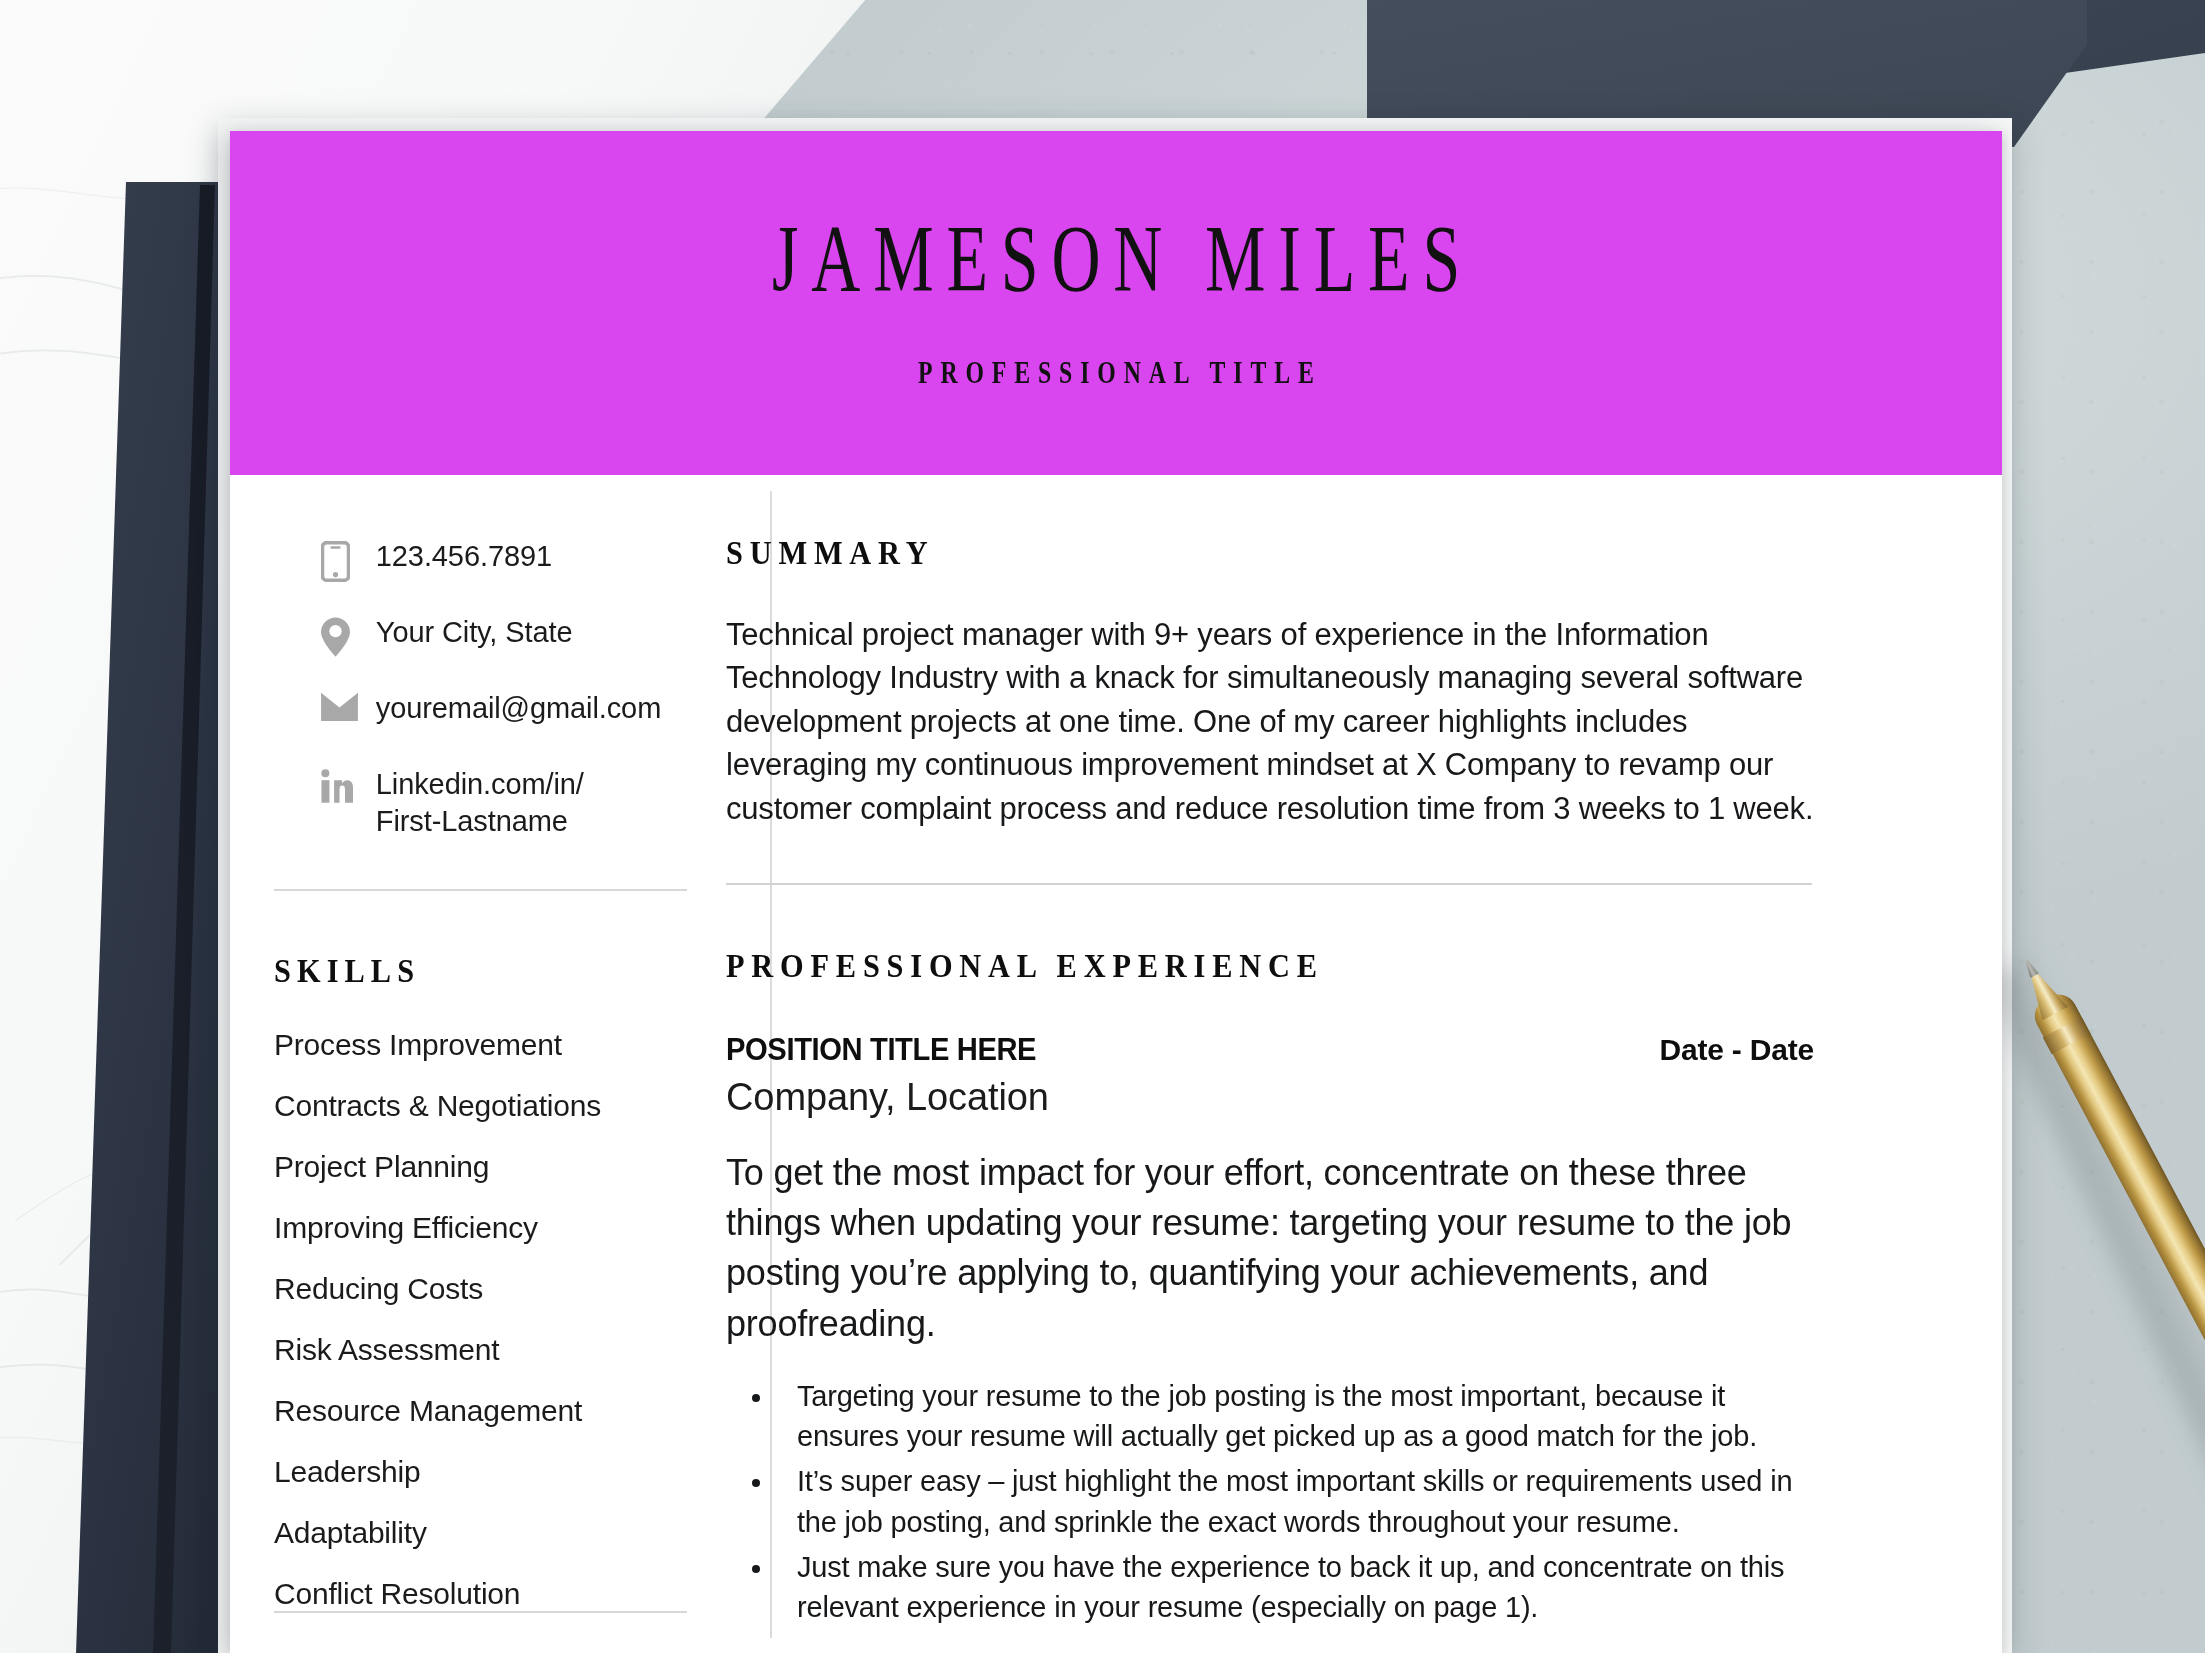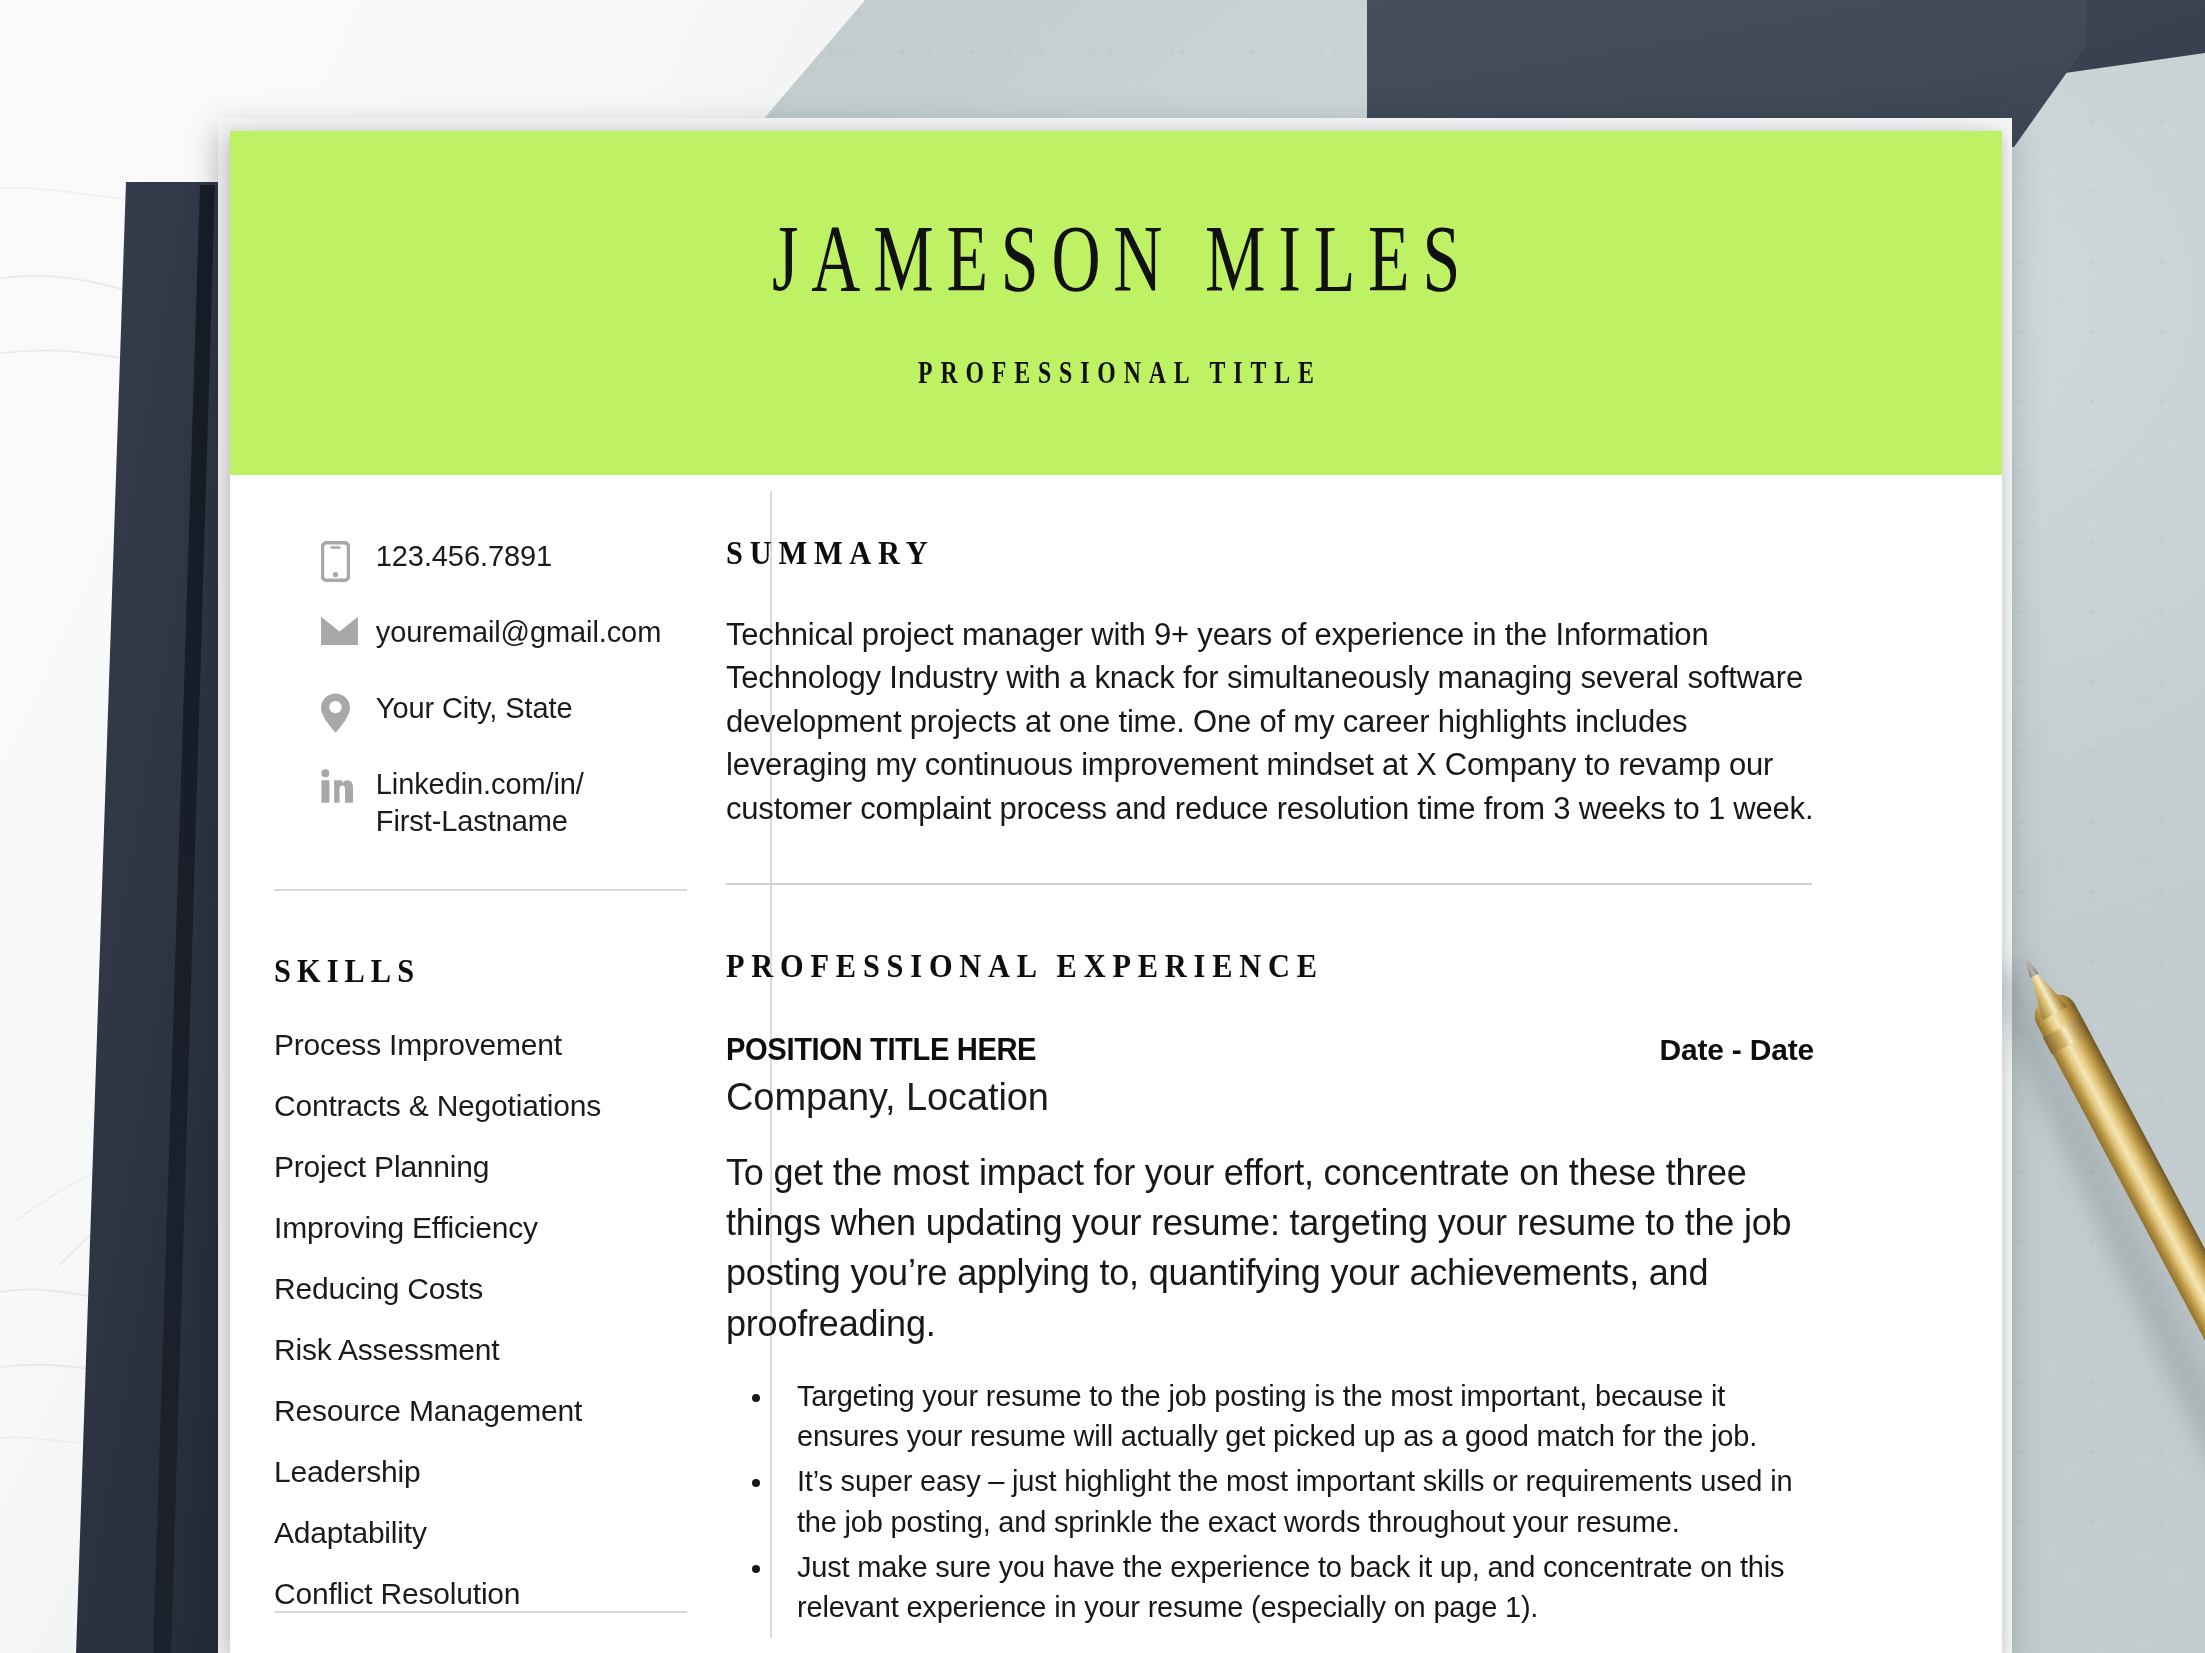--- a/index.html
+++ b/index.html
@@ -144,21 +144,21 @@
     left: 230px; top: 131px;
     width: 1772px; height: 1523px;
     background: #ffffff;
     box-shadow: -7.4px 4.4px 25px rgba(25,34,44,.22), 1.5px 1.5px 10.3px rgba(25,34,44,.10);
     overflow: hidden;
   }
 
   .header-band {
     position: absolute; left: 0; top: 0;
     width: 100%; height: 344px;
-    background: #bef264;
+    background: #d946ef;
     display: flex;
     flex-direction: column;
     align-items: center;
     justify-content: center;
   }
   .name {
     font-family: "Liberation Serif", serif;
     font-size: 85px;
     font-weight: 400;
     letter-spacing: 16px;
@@ -403,38 +403,38 @@
               <rect x="2" y="2" width="36" height="52" rx="6" ry="6" fill="none" stroke="#a8a8a8" stroke-width="5"></rect>
               <rect x="13" y="7" width="14" height="3.4" rx="1.7" fill="#a8a8a8"></rect>
               <circle cx="20" cy="46" r="3.6" fill="#a8a8a8"></circle>
             </svg>
           </span>
           <span class="contact-text">123.456.7891</span>
         </div>
 
         <div class="contact-row">
           <span class="contact-icon">
+            <svg width="29" height="40" viewBox="0 0 40 54">
+              <path d="M20 0 C9 0 0 9 0 20 C0 33 20 54 20 54 C20 54 40 33 40 20 C40 9 31 0 20 0 Z" fill="#a8a8a8"></path>
+              <circle cx="20" cy="19" r="8.5" fill="#ffffff"></circle>
+            </svg>
+          </span>
+          <span class="contact-text">Your City, State</span>
+        </div>
+
+        <div class="contact-row">
+          <span class="contact-icon">
             <svg width="37" height="28" viewBox="0 0 50 38">
               <path d="M0 0 H50 V38 H0 Z" fill="#a8a8a8"></path>
               <path d="M0 0 L25 20 L50 0 Z" fill="#ffffff"></path>
               <path d="M0 2 L25 22 L50 2 L50 0 L25 20 L0 0 Z" fill="#a8a8a8"></path>
               <path d="M0 38 L18 17 L0 4 Z" fill="#ffffff" opacity="0"></path>
             </svg>
           </span>
           <span class="contact-text">youremail@gmail.com</span>
-        </div>
-
-        <div class="contact-row">
-          <span class="contact-icon">
-            <svg width="29" height="40" viewBox="0 0 40 54">
-              <path d="M20 0 C9 0 0 9 0 20 C0 33 20 54 20 54 C20 54 40 33 40 20 C40 9 31 0 20 0 Z" fill="#a8a8a8"></path>
-              <circle cx="20" cy="19" r="8.5" fill="#ffffff"></circle>
-            </svg>
-          </span>
-          <span class="contact-text">Your City, State</span>
         </div>
 
         <div class="contact-row">
           <span class="contact-icon">
             <svg width="32" height="34" viewBox="0 0 44 46">
               <circle cx="6" cy="5.5" r="5.5" fill="#a8a8a8"></circle>
               <rect x="0.6" y="15" width="11" height="31" fill="#a8a8a8"></rect>
               <path d="M18 15 H29 V19.5 C31 16 35 14.3 38.5 15.4 C42 16.5 44 19.8 44 24.5 V46 H33 V27
                        C33 24 31.5 22.4 29.2 22.4 C27 22.4 25.5 24 25.5 27 V46 H18 Z" fill="#a8a8a8"></path>
             </svg>

